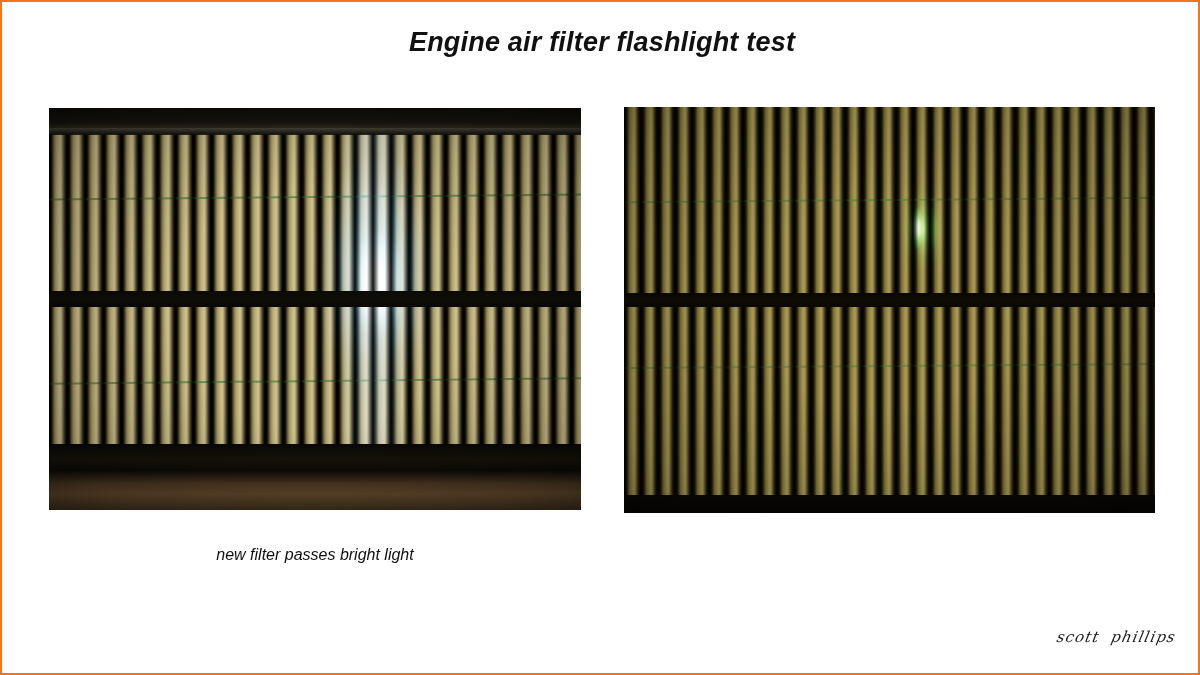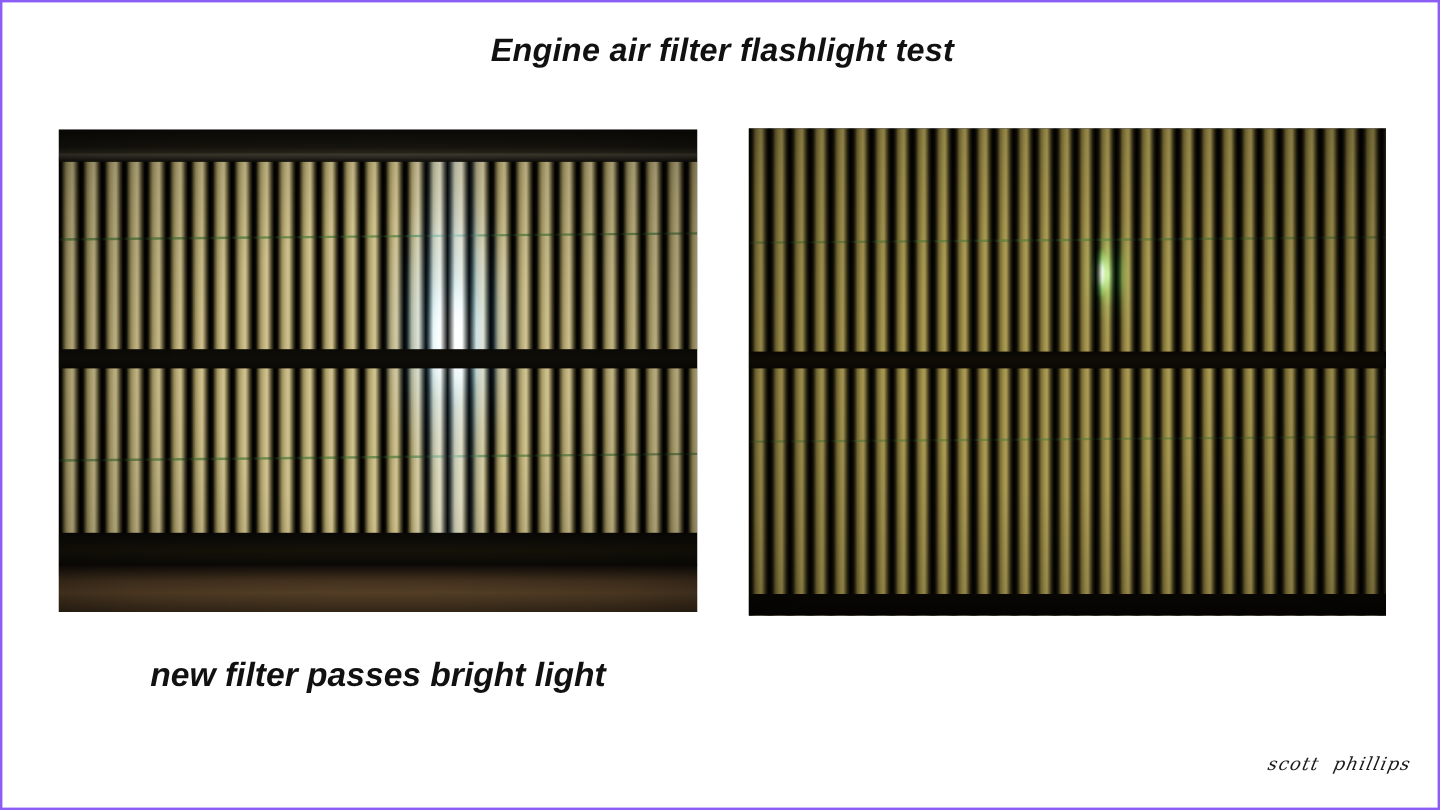--- a/index.html
+++ b/index.html
@@ -9,21 +9,21 @@
   }
   body {
     font-family: "Liberation Sans", sans-serif;
   }
   #slide {
     position: relative;
     width: 1200px;
     height: 675px;
     background: #ffffff;
     box-sizing: border-box;
-    border: 2px solid #8b5cf6;
+    border: 2px solid #f97316;
     overflow: hidden;
   }
 
   
   #title {
     position: absolute;
     top: 25px;
     left: 0;
     width: 1200px;
     text-align: center;
@@ -257,22 +257,22 @@
   .rf-vignette {
     background: radial-gradient(ellipse 80% 88% at 48% 48%,
       rgba(0,0,0,0) 30%,
       rgba(0,0,0,0.20) 70%,
       rgba(0,0,0,0.48) 100%);
   }
 
   
   .caption {
     position: absolute;
-    font-size: 28px;
-    font-weight: bold;
+    font-size: 16px;
+    font-weight: normal;
     font-style: italic;
     color: #111111;
     line-height: 1.38;
   }
   #caption-left {
     left: 47px;
     top: 542px;
     width: 532px;
     text-align: center;
   }

